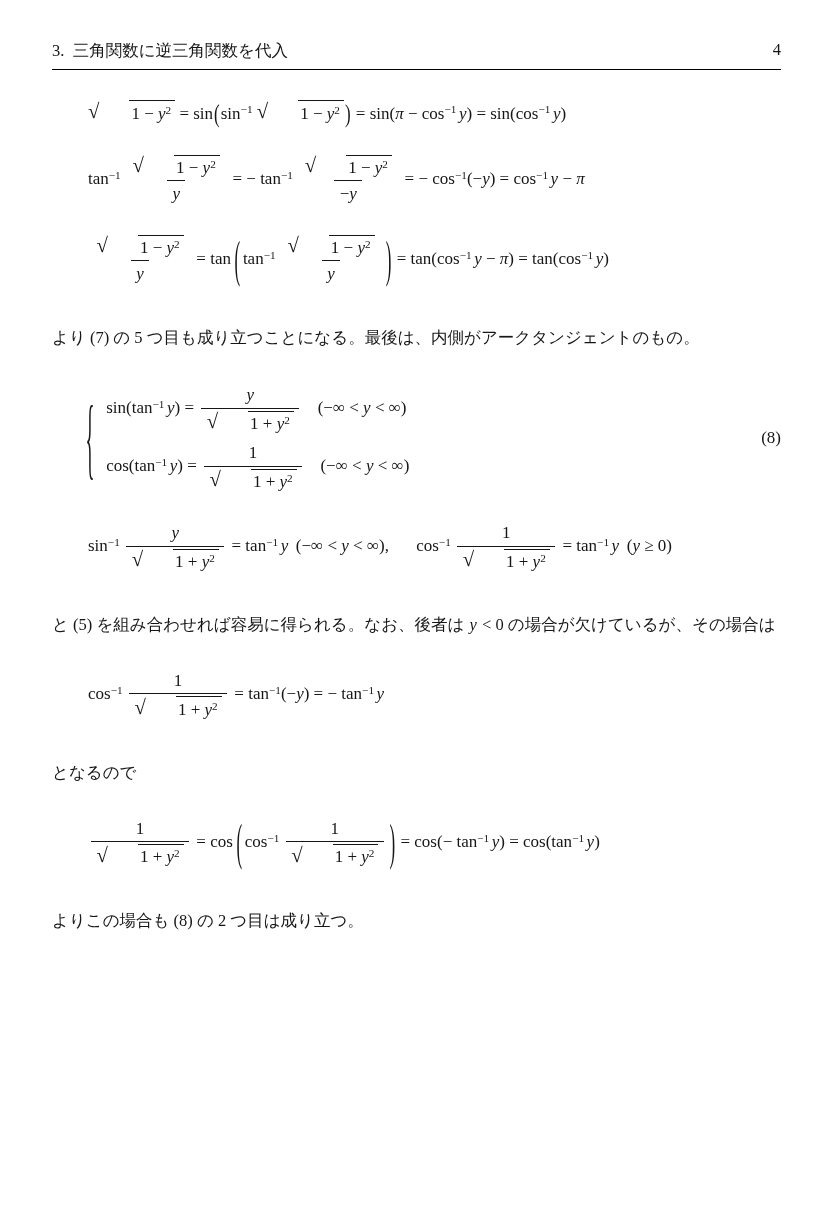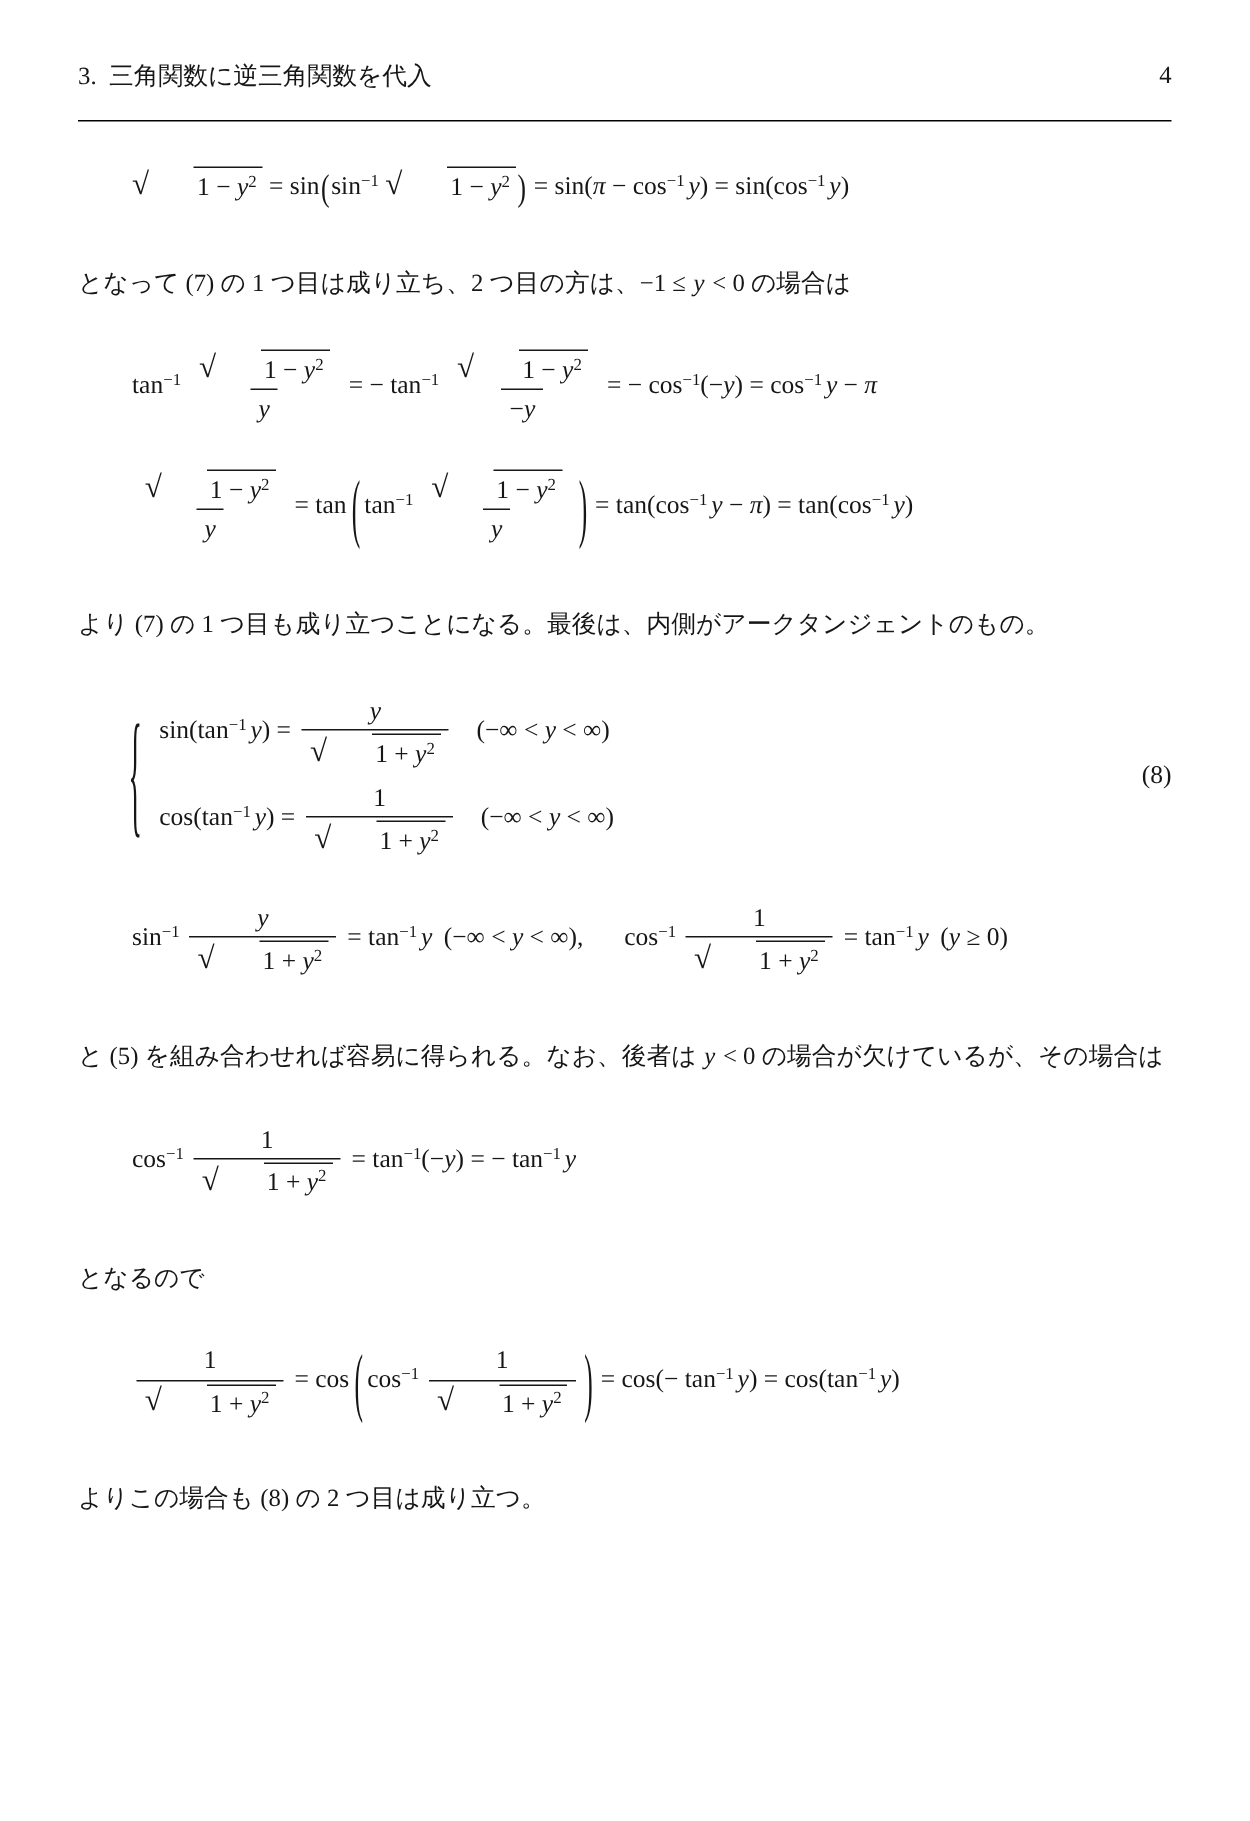--- a/index.html
+++ b/index.html
@@ -5,21 +5,21 @@
   html,body{ margin:0; padding:0; background:#ffffff; }
   .page{
     width:833px; min-height:1214px; box-sizing:border-box;
     padding:40px 52px 40px 52px;
     background:#ffffff; color:#161616;
     font-family:"Liberation Serif","DejaVu Serif",serif;
   }
   
   .header{
     display:flex; justify-content:space-between; align-items:flex-start;
-    border-bottom:1.2px solid #000; padding-bottom:18px;
+    border-bottom:1.2px solid #000; padding-bottom:7px;
     font-size:16.5px;
   }
   .header-title{ white-space:pre; }
   
   .para{
     margin:38px 0 0 0; font-size:16.5px; line-height:1.8;
   }
   .para.first{ margin-top:46px; }
   .var{ font-style:italic; padding:0 1px; }
   
@@ -72,21 +72,20 @@
 
 
   <div class="display"><span class="msqrt">
         <span class="rad">√</span>
         <span class="bar"><span class="mt">1 − </span><span class="mi">y</span><span class="msup"><span class="mt">2</span></span></span>
       </span><span class="mt"> = sin</span><span class="mbig">(</span><span class="mt">sin</span><span class="msup"><span class="mt">−1</span></span><span class="msp" style="width: 0.25em;"></span><span class="msqrt">
         <span class="rad">√</span>
         <span class="bar"><span class="mt">1 − </span><span class="mi">y</span><span class="msup"><span class="mt">2</span></span></span>
       </span><span class="mbig">)</span><span class="mt"> = sin(</span><span class="mi">π</span><span class="mt"> − cos</span><span class="msup"><span class="mt">−1</span></span><span class="msp" style="width: 0.15em;"></span><span class="mi">y</span><span class="mt">) = sin(cos</span><span class="msup"><span class="mt">−1</span></span><span class="msp" style="width: 0.15em;"></span><span class="mi">y</span><span class="mt">)</span></div>
 
-  <p class="para"><span>となって (7) の 1 つ目は成り立ち、2 つ目の方は、−1 ≤ </span><span class="var">y</span><span> &lt; 0 の場合は</span></p>
 
   <div class="display"><span class="mt">tan</span><span class="msup"><span class="mt">−1</span></span><span class="msp" style="width: 0.2em;"></span><span class="mfrac">
         <span class="mnum"><span class="msqrt">
             <span class="rad">√</span>
             <span class="bar"><span class="mt">1 − </span><span class="mi">y</span><span class="msup"><span class="mt">2</span></span></span>
           </span></span>
         <span class="mden"><span class="mi">y</span></span>
       </span><span class="mt"> = − tan</span><span class="msup"><span class="mt">−1</span></span><span class="msp" style="width: 0.2em;"></span><span class="mfrac">
         <span class="mnum"><span class="msqrt">
             <span class="rad">√</span>
@@ -103,21 +102,21 @@
           </span></span>
         <span class="mden"><span class="mi">y</span></span>
       </span><span class="mt"> = tan</span><span class="msp" style="width: 0.15em;"></span><span class="mbig2">(</span><span class="msp" style="width: 0.1em;"></span><span class="mt">tan</span><span class="msup"><span class="mt">−1</span></span><span class="msp" style="width: 0.2em;"></span><span class="mfrac">
         <span class="mnum"><span class="msqrt">
             <span class="rad">√</span>
             <span class="bar"><span class="mt">1 − </span><span class="mi">y</span><span class="msup"><span class="mt">2</span></span></span>
           </span></span>
         <span class="mden"><span class="mi">y</span></span>
       </span><span class="msp" style="width: 0.1em;"></span><span class="mbig2">)</span><span class="mt"> = tan(cos</span><span class="msup"><span class="mt">−1</span></span><span class="msp" style="width: 0.15em;"></span><span class="mi">y</span><span class="mt"> − </span><span class="mi">π</span><span class="mt">) = tan(cos</span><span class="msup"><span class="mt">−1</span></span><span class="msp" style="width: 0.15em;"></span><span class="mi">y</span><span class="mt">)</span></div>
 
-  <p class="para">より (7) の 1 つ目も成り立つことになる。最後は、内側がアークタンジェントのもの。</p>
+  <p class="para">より (7) の 5 つ目も成り立つことになる。最後は、内側がアークタンジェントのもの。</p>
 
   <div class="display-sys">
     <span class="sys-brace">{</span>
     <div class="sys-rows">
       <div><span class="mt">sin(tan</span><span class="msup"><span class="mt">−1</span></span><span class="msp" style="width: 0.15em;"></span><span class="mi">y</span><span class="mt">) = </span><span class="mfrac">
             <span class="mnum"><span class="mi">y</span></span>
             <span class="mden"><span class="msqrt">
                 <span class="rad">√</span>
                 <span class="bar"><span class="mt">1 + </span><span class="mi">y</span><span class="msup"><span class="mt">2</span></span></span>
               </span></span>

